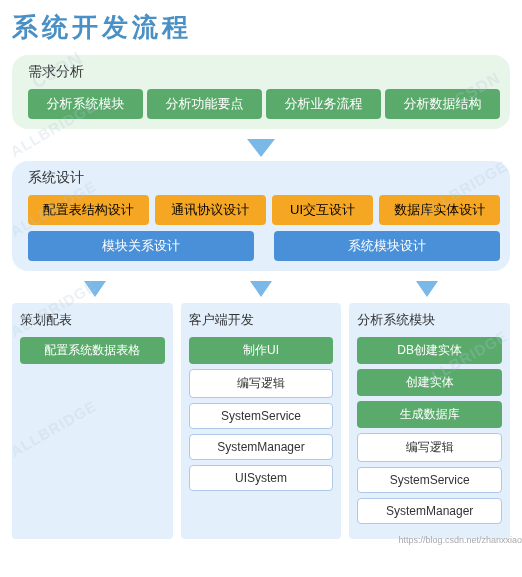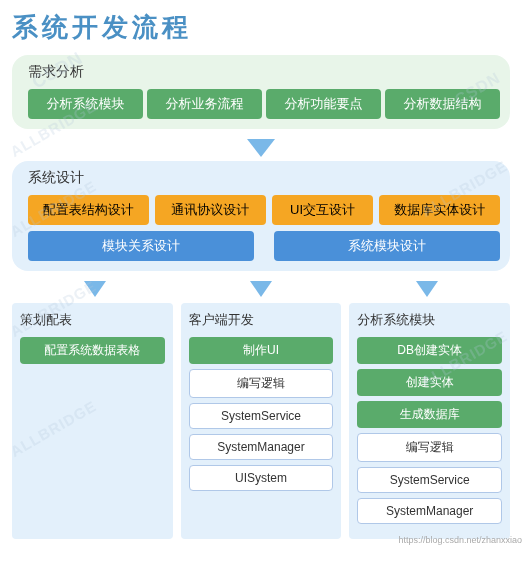--- a/index.html
+++ b/index.html
@@ -193,22 +193,22 @@
     <span style="top:180px;right:10px;font-size:15px;">ALLBRIDGE</span>
     <span style="top:350px;right:10px;font-size:15px;">ALLBRIDGE</span>
   </div>
 
   <div class="main-title">系统开发流程</div>
 
   <div class="section section-green">
     <div class="section-title">需求分析</div>
     <div class="box-row">
       <div class="box-green">分析系统模块</div>
+      <div class="box-green">分析功能要点</div>
       <div class="box-green">分析业务流程</div>
-      <div class="box-green">分析功能要点</div>
       <div class="box-green">分析数据结构</div>
     </div>
   </div>
 
   <div class="arrow-down">
     <svg width="28" height="18" viewBox="0 0 28 18">
       <polygon points="0,0 28,0 14,18" fill="#7ab8e8"></polygon>
     </svg>
   </div>
 

